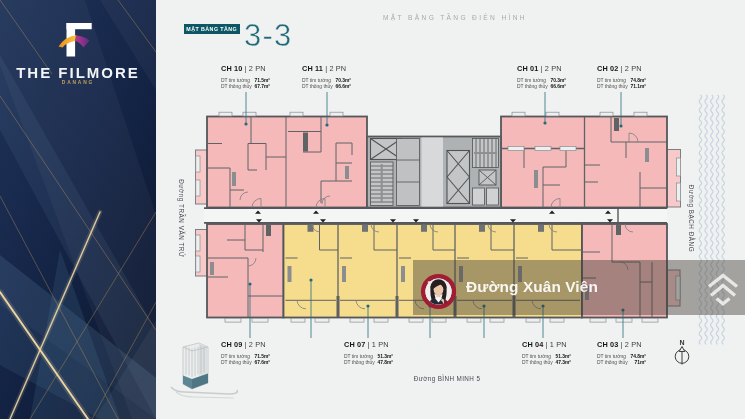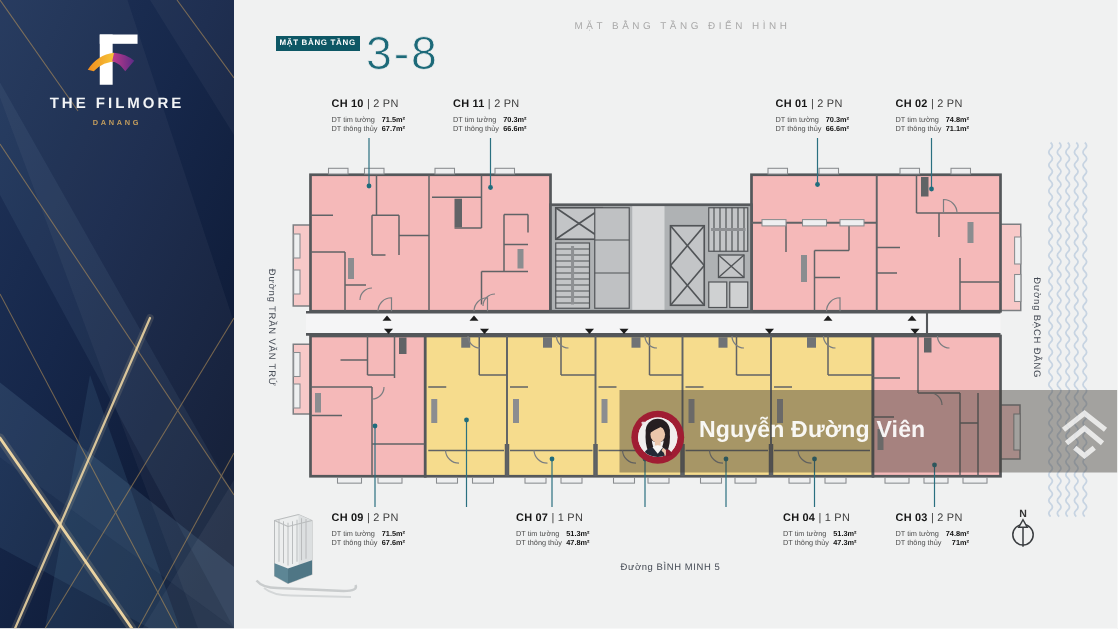--- a/index.html
+++ b/index.html
@@ -61,27 +61,27 @@
 <g>
 <rect x="66.5" y="23" width="8.6" height="33.5" fill="#ffffff"></rect>
 <rect x="66.5" y="23" width="25.2" height="6.2" fill="#ffffff"></rect>
 
 <path d="M58.5,46.5 Q65,36.5 76,35.2 L80.2,40.8 Q69,40.2 62.5,47.5 Z" fill="url(#rib1)"></path>
 
 <path d="M76,35.2 Q84,36 89.5,40.5 L83.5,47.5 Q79.5,41.8 74.8,40.8 Z" fill="url(#rib2)"></path>
 </g>
 </svg>
 
-<div class="abs" style="left:0;top:64px;width:156px;text-align:center;font-size:10px;font-weight:bold;letter-spacing:2px;color:#f2f4f6">THE FILMORE</div>
+<div class="abs" style="left:0;top:64px;width:156px;text-align:center;font-size:15px;font-weight:bold;letter-spacing:2px;color:#f2f4f6">THE FILMORE</div>
 
 <div class="abs" style="left:0;top:79.5px;width:156px;text-align:center;font-size:4.9px;font-weight:bold;letter-spacing:1.8px;color:#c59f5e">DANANG</div>
 
 <div class="abs" style="left:184px;top:23.5px;width:55.5px;height:10px;background:#0d5765;color:#fff;font-size:5.3px;font-weight:bold;letter-spacing:.45px;text-align:center;line-height:10.5px">MẶT BẰNG TẦNG</div>
 
-<div class="abs" style="left:244px;top:17.5px;font-size:31px;letter-spacing:1.2px;color:#1d6a79;-webkit-text-stroke:0.5px #f0f1f1">3-8</div>
+<div class="abs" style="left:244px;top:17.5px;font-size:31px;letter-spacing:1.2px;color:#1d6a79;-webkit-text-stroke:0.5px #f0f1f1">3-3</div>
 
 <div class="abs" style="left:383px;top:14px;font-size:6.6px;letter-spacing:2.35px;color:#a9a9a9">MẶT BẰNG TẦNG ĐIỂN HÌNH</div>
 
 <div class="street" style="left:120.5px;top:215px;width:120px;transform:rotate(90deg)">Đường TRẦN VĂN TRỨ</div>
 
 <div class="street" style="left:631px;top:214.5px;width:120px;transform:rotate(90deg)">Đường BẠCH ĐẰNG</div>
 
 <div class="street" style="left:387px;top:374.5px;width:120px;letter-spacing:.4px">Đường BÌNH MINH 5</div>
 
 <svg class="abs" style="left:0;top:0" width="745" height="419" viewBox="0 0 745 419">
@@ -602,21 +602,21 @@
 <path d="M15.6,17.5 Q15.2,12.2 20.5,12.2 Q25.8,12.2 25.4,17.5 Q24.5,13.8 22.5,13.6 Q18,15.6 15.6,17.5 Z" fill="#261e21"></path>
 <rect x="18.6" y="22.5" width="3.8" height="3.5" fill="#ebc6ab"></rect>
 <path d="M10.5,34 Q11.5,26.8 20.5,26.8 Q29.5,26.8 30.5,34 Z" fill="#242936"></path>
 <path d="M17,27.2 L20.5,31.5 L24,27.2 L20.5,25.8 Z" fill="#f8f6f4"></path>
 <path d="M23.5,28.5 q2.5,1.2 2.8,4.2" stroke="#ebc6ab" stroke-width="2.2" fill="none"></path>
 </g>
 <path d="M26,28.5 q3.6,0.4 4.1,3.8 l-4.2,1 z" fill="#8d1a2d"></path>
 <rect x="9.8" y="10.2" width="2.6" height="2" rx="0.3" fill="#efe8ea" opacity="0.9"></rect>
 </svg>
 
-<div class="abs" style="left:466px;top:278px;font-size:15.4px;font-weight:bold;color:rgba(255,255,255,0.92);letter-spacing:0.1px">Nguyễn Đường Viên</div>
+<div class="abs" style="left:466px;top:278px;font-size:15.4px;font-weight:bold;color:rgba(255,255,255,0.92);letter-spacing:0.1px">Đường Xuân Viên</div>
 
 <svg class="abs" style="left:703px;top:270px" width="42" height="40" viewBox="0 0 42 40">
 <g stroke="rgba(255,255,255,0.75)" stroke-width="3.4" fill="none" stroke-linejoin="miter">
 <path d="M6,16.5 L20,5.5 L34,16.5"></path>
 <path d="M8,25.5 L20,15.5 L32,25.5"></path>
 <path d="M13.5,28.5 L20,33.8 L26.5,28.5"></path>
 </g>
 </svg>
 </div>
 </body></html>

